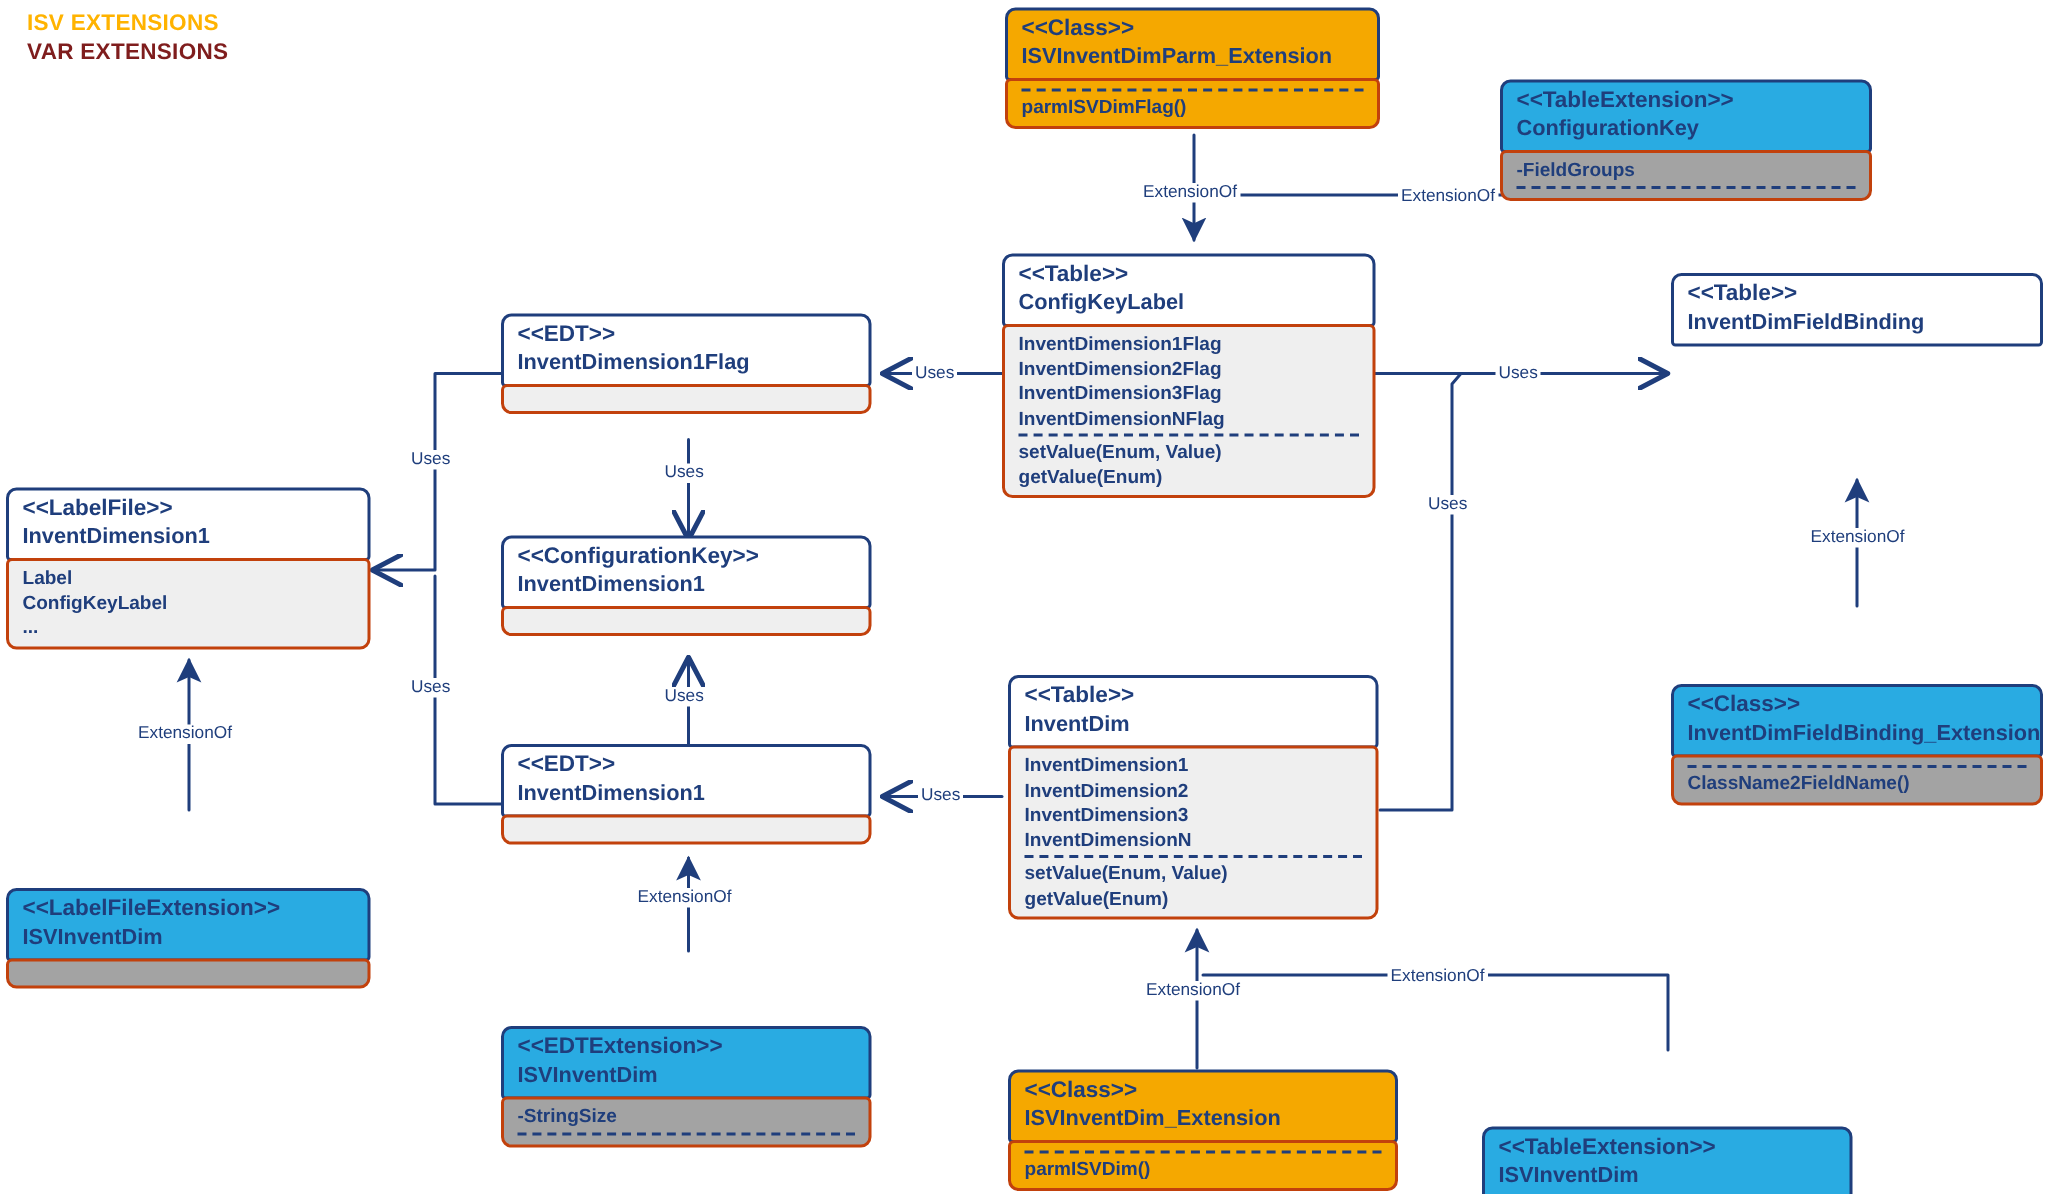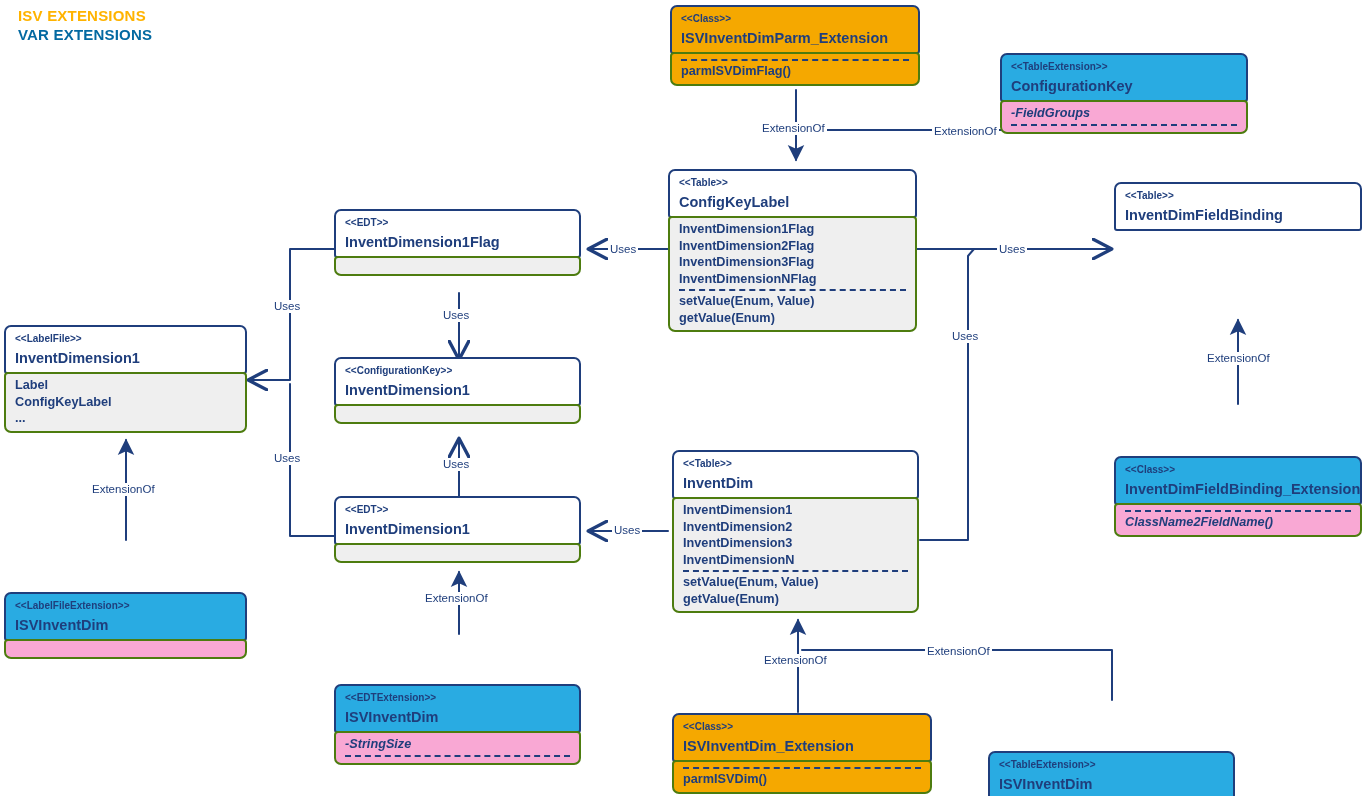--- a/index.html
+++ b/index.html
@@ -7,43 +7,43 @@
     width:1364px;height:796px;background:#ffffff;
     font-family:"Liberation Sans", sans-serif;
     position:relative;overflow:hidden;
   }
   #canvas{position:absolute;left:0;top:0;width:1364px;height:604px;padding-left:13px;}
   #wires{position:absolute;left:0;top:0;width:1364px;height:796px;pointer-events:none;}
 
   .legend{position:absolute;left:18px;top:6px;}
   .legend div{font-weight:bold;font-size:15px;letter-spacing:.2px;line-height:19px;}
   .legend .isv{color:#FFB300;}
-  .legend .var{color:#0369a1;}
+  .legend .var{color:#7f1d1d;}
 
   .node{position:absolute;box-sizing:border-box;}
   .hdr{
     box-sizing:border-box;border:2px solid #1F3E7C;border-radius:7px 7px 3px 3px;
     padding:4px 9px 5px 9px;background:#ffffff;position:relative;
   }
-  .stereo{font-size:10px;font-weight:bold;color:#1F3E7C;line-height:15px;white-space:nowrap;}
+  .stereo{font-size:15px;font-weight:bold;color:#1F3E7C;line-height:15px;white-space:nowrap;}
   .nm{font-size:14.5px;font-weight:bold;color:#1F3E7C;line-height:18px;margin-top:3px;}
   .body{
-    box-sizing:border-box;border:2px solid #4d7c0f;border-radius:4px 4px 7px 7px;
+    box-sizing:border-box;border:2px solid #c2410c;border-radius:4px 4px 7px 7px;
     background:#EFEFEF;margin-top:-2px;padding:3px 9px 4px 9px;position:relative;
   }
   .body.empty{height:20px;padding:0;}
   .attr{font-size:12.7px;font-weight:bold;color:#1F3E7C;line-height:16.5px;white-space:nowrap;}
   .sep{border-top:2px dashed #1F3E7C;margin:2px 0 2px 0;height:0;}
 
   
   .node.orange .hdr{background:#F5A800;}
   .node.orange .body{background:#F5A800;}
   
   .node.blue .hdr{background:#29ABE2;margin-top:48px;}
-  .node.blue .body{background:#f9a8d4;font-style:italic;}
+  .node.blue .body{background:#a3a3a3;}
 
   .lbl{
     position:absolute;font-size:11.5px;color:#1F3E7C;background:#ffffff;
     padding:0 2px;white-space:nowrap;line-height:13px;
   }
 </style>
 </head>
 <body>
 
 <div id="canvas">

